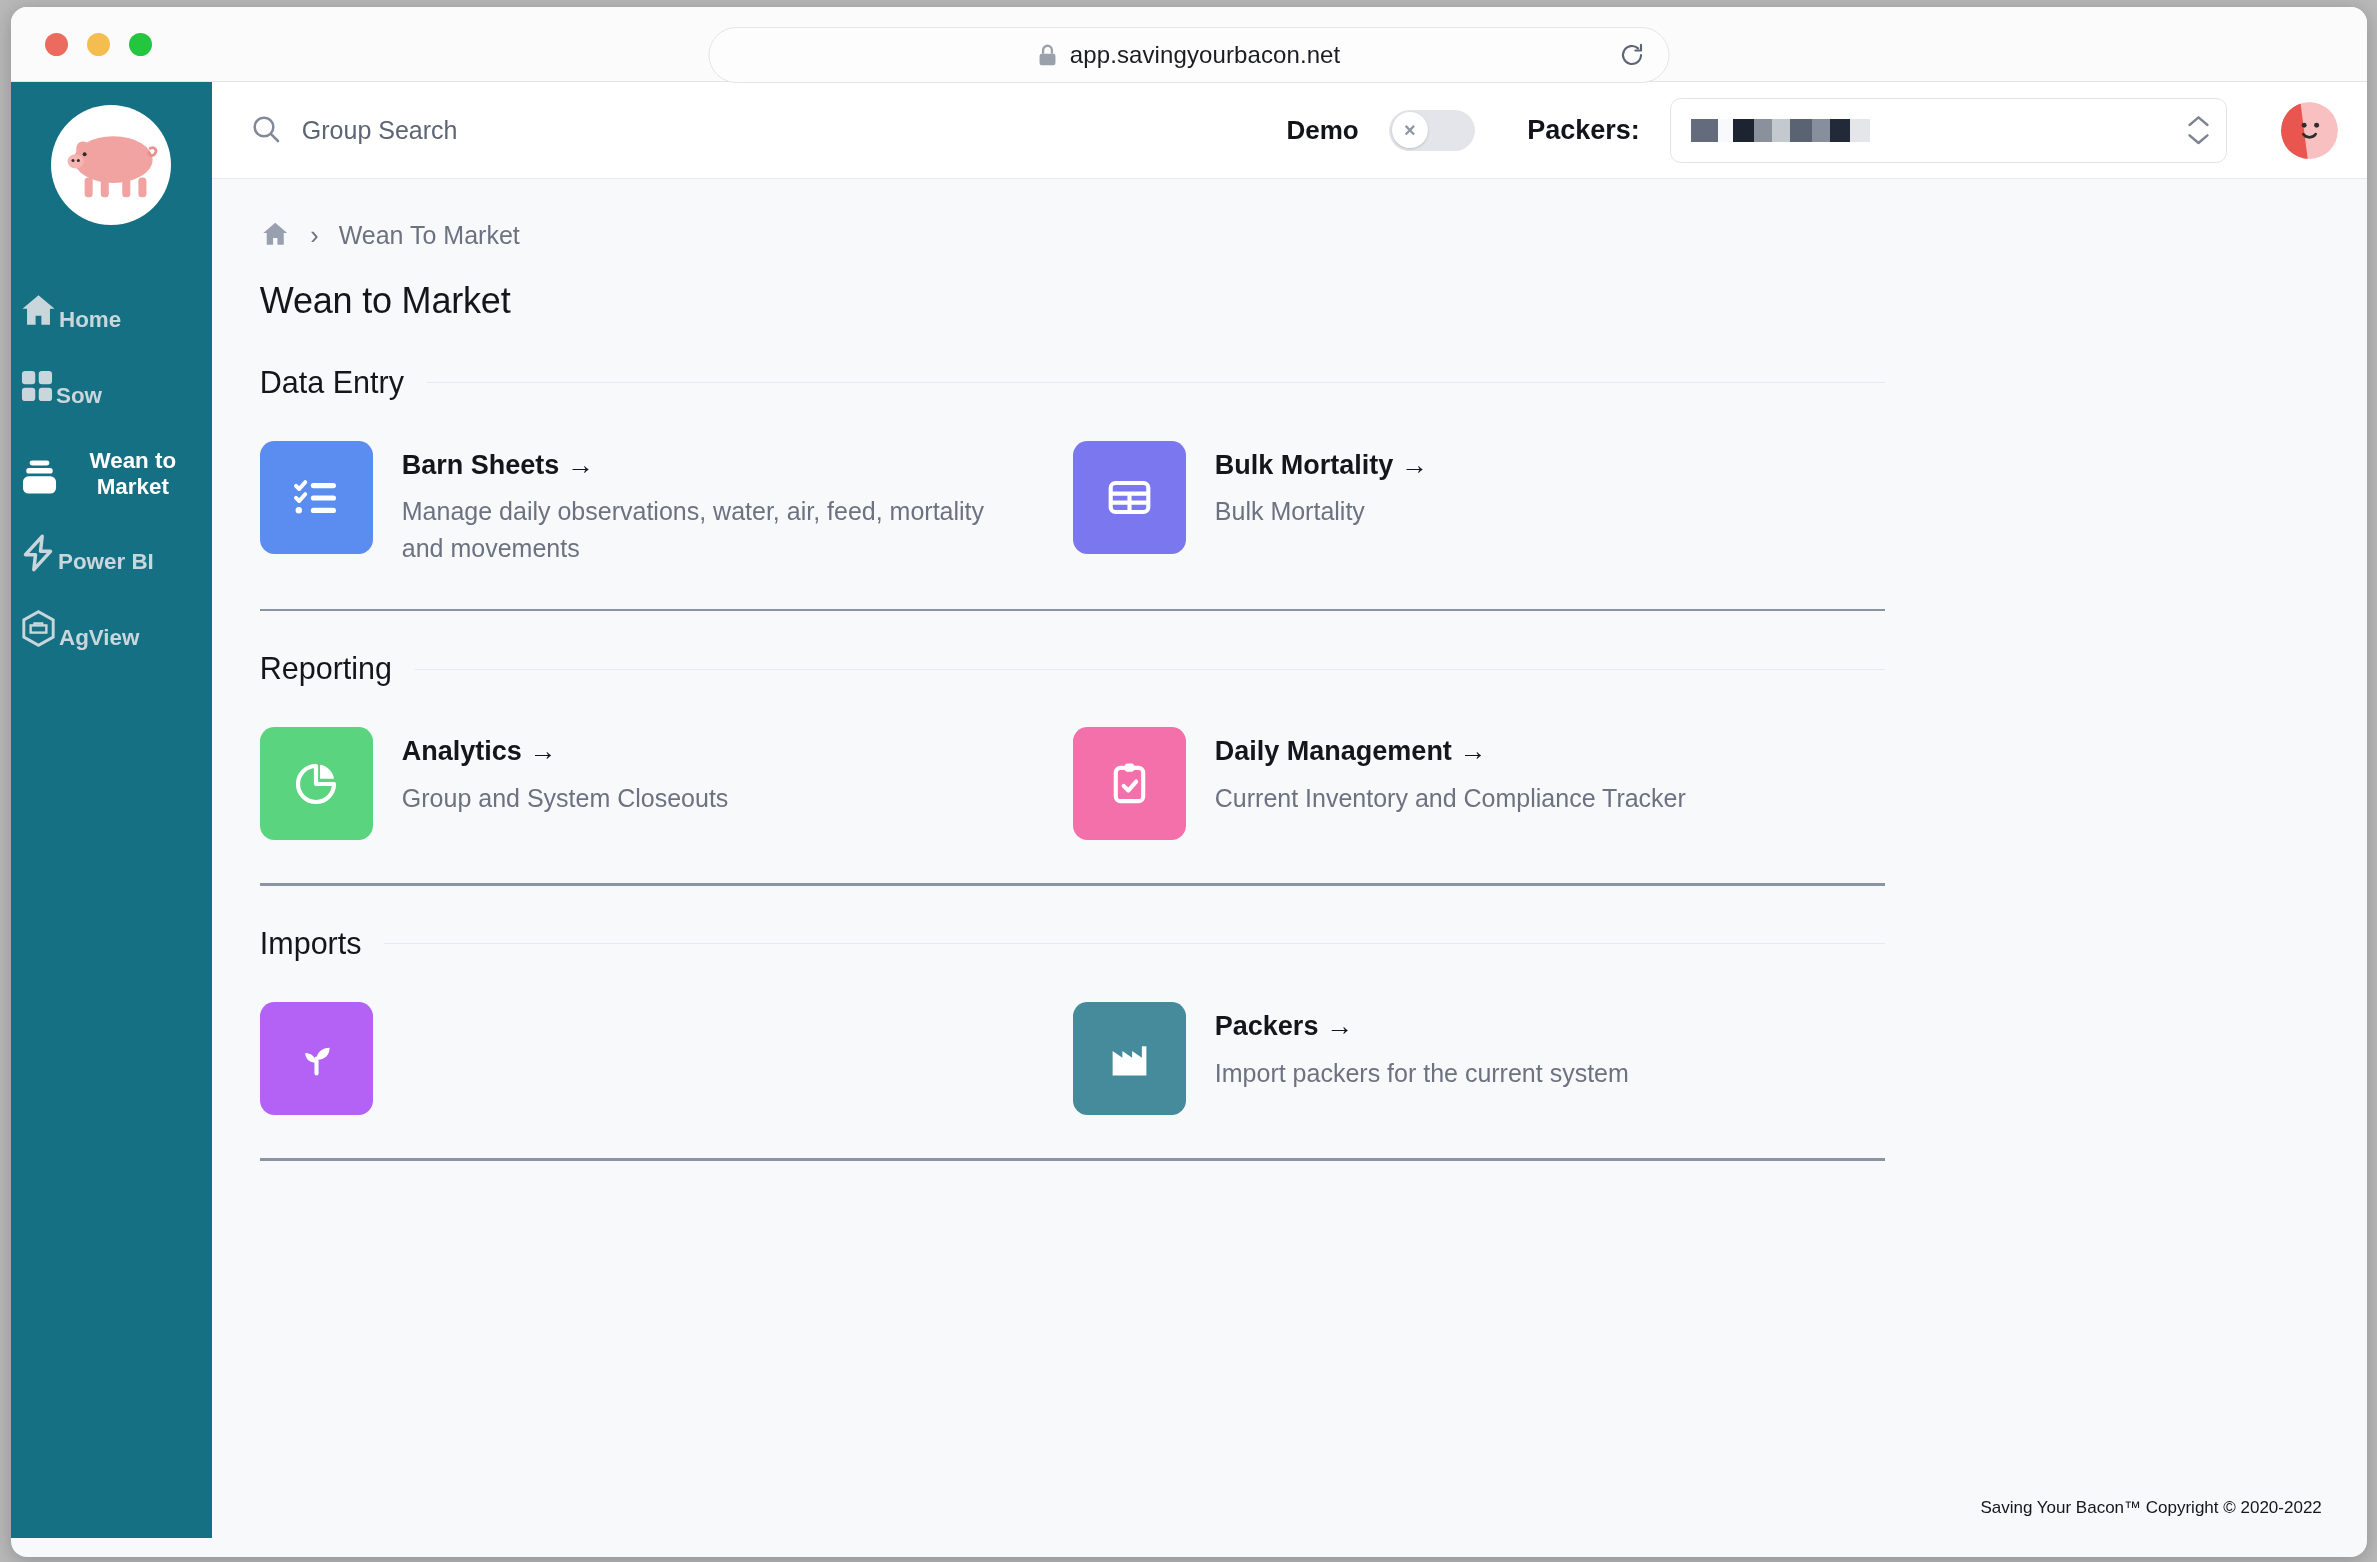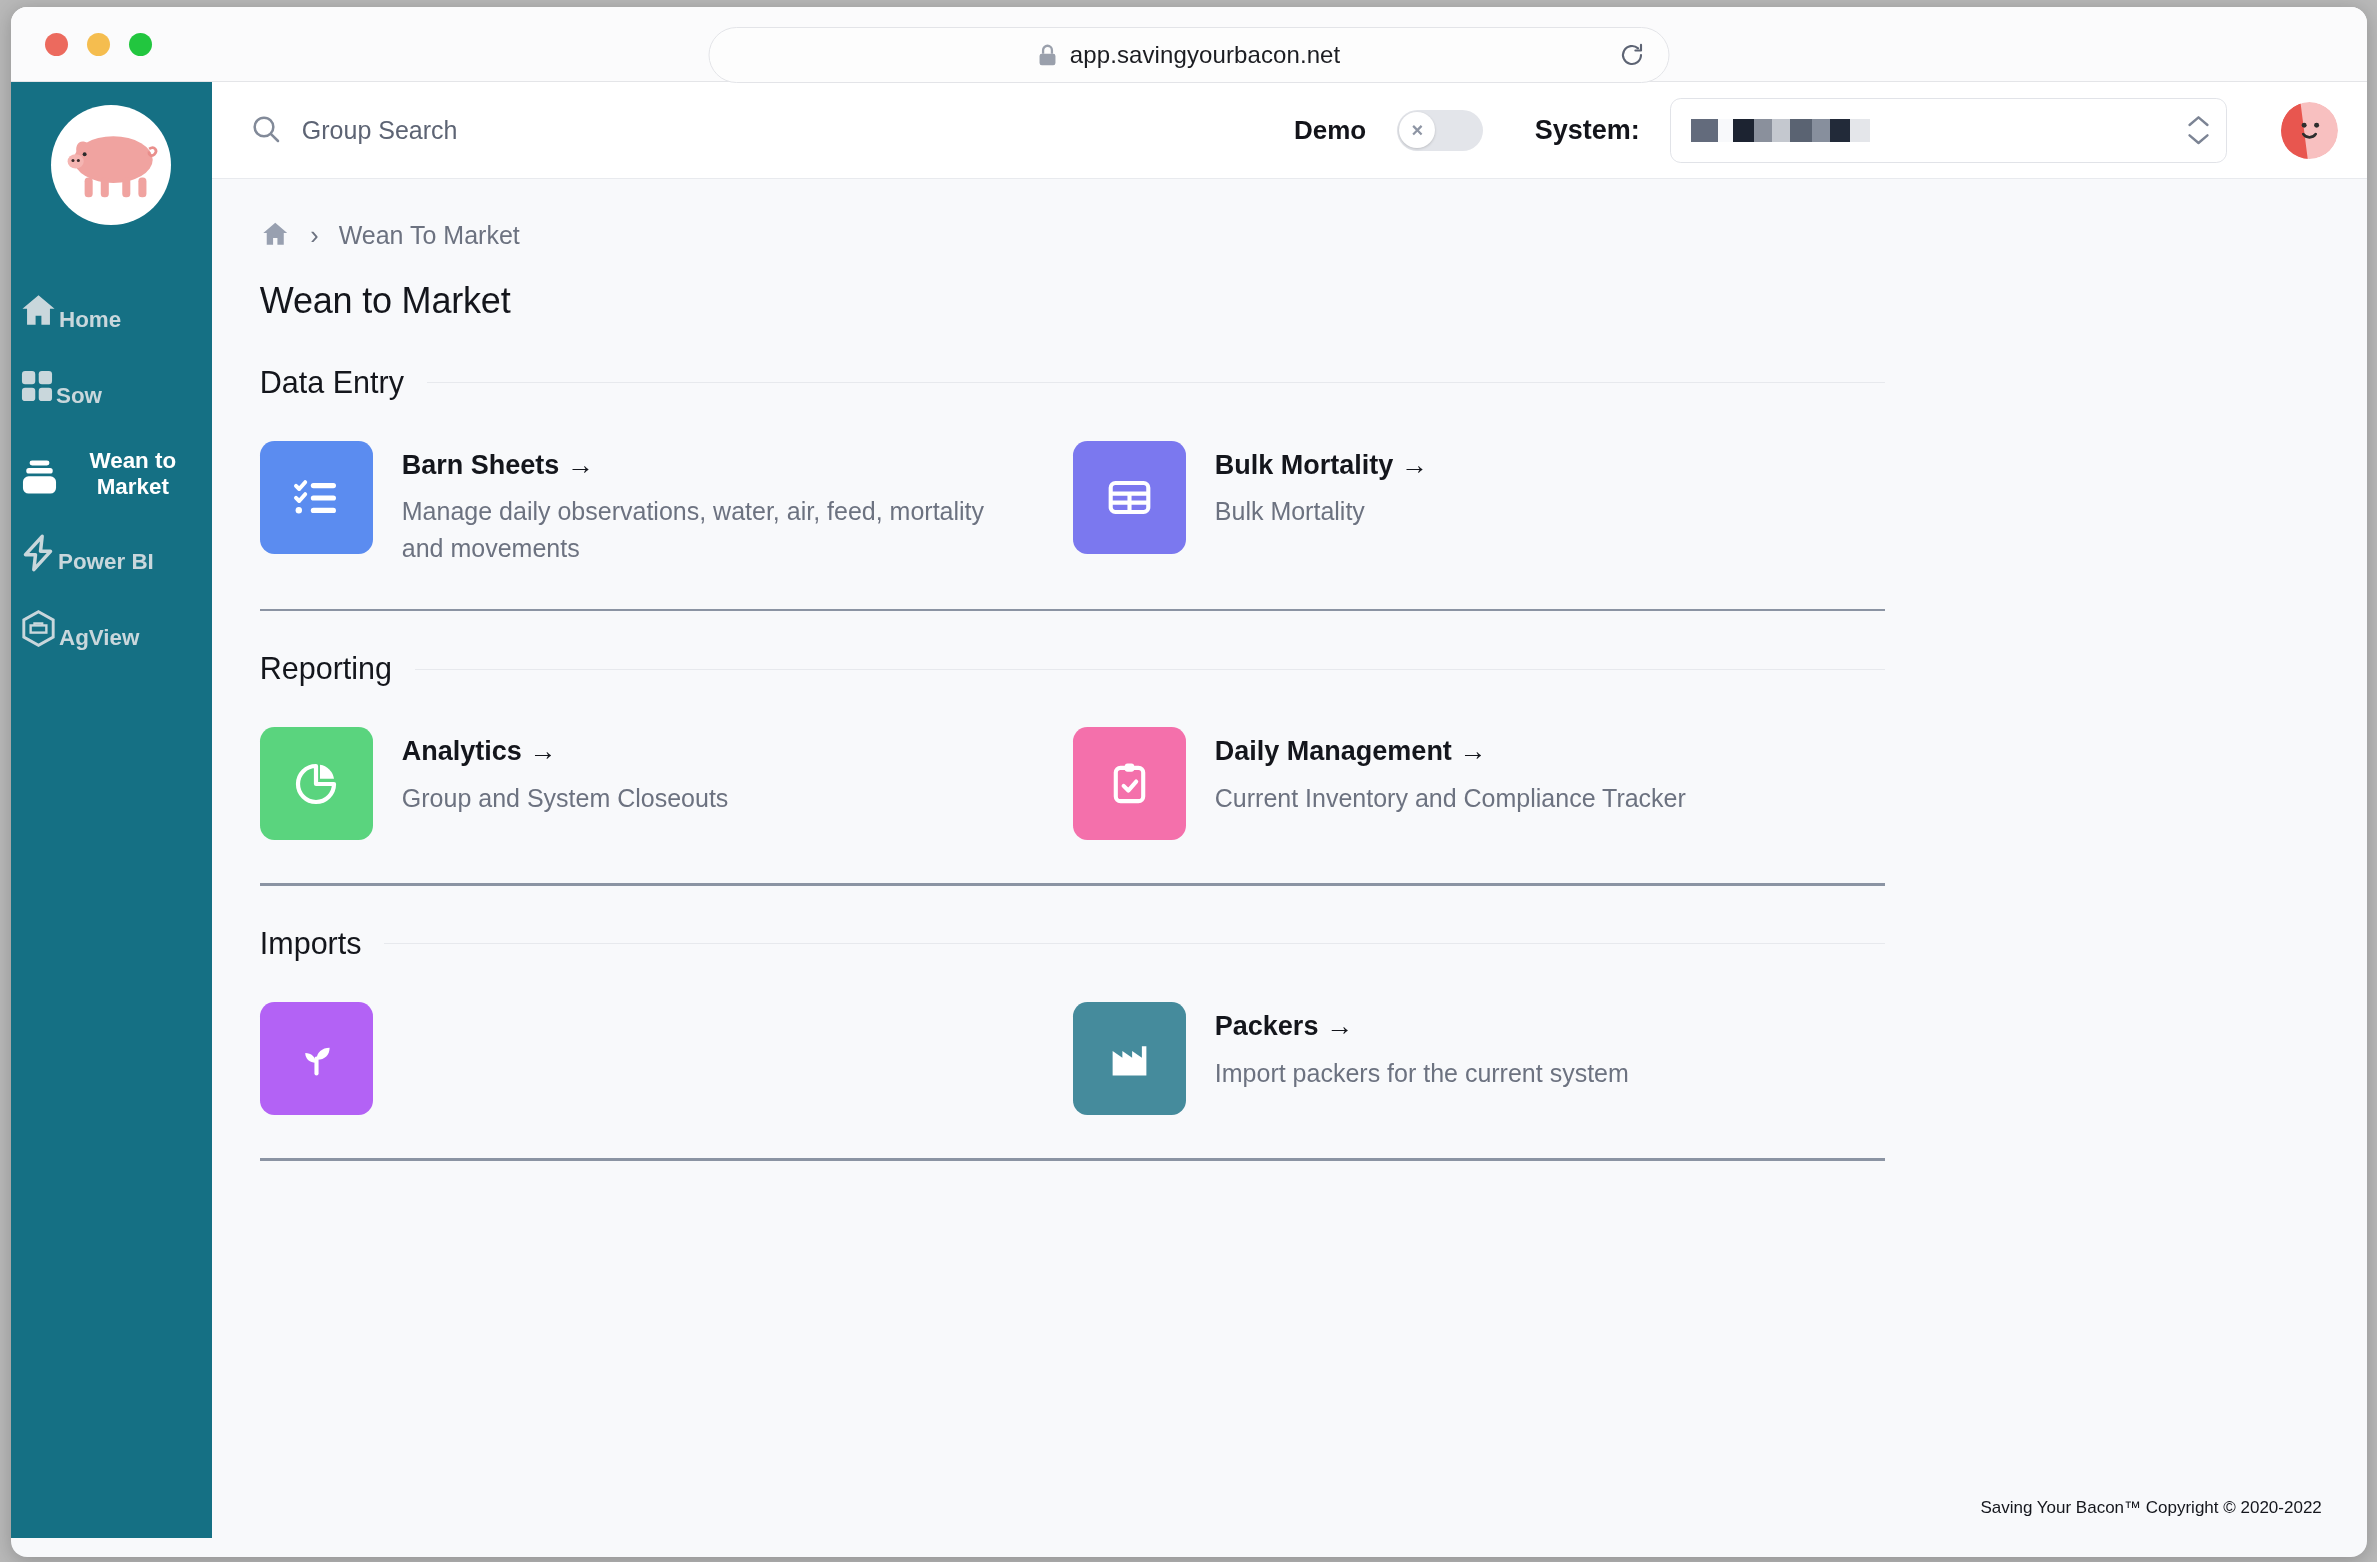--- a/index.html
+++ b/index.html
@@ -257,21 +257,21 @@
               </svg>
           </span>
           <span class="search-placeholder">Group Search</span>
         </div>
 
         <div class="topright">
           <span class="demo-label">Demo</span>
           <div class="toggle">
             <div class="toggle-knob">×</div>
           </div>
-          <span class="system-label">System:</span>
+          <span class="system-label">Packers:</span>
           <div class="system-select">
             <span class="redact">
               <span class="rb" style="width:27px;background:#636b7c;"></span>
               <span class="rb" style="width:14.4px;background:#f8f9fb;"></span>
               <span class="rb" style="width:21.5px;background:#1c2331;"></span>
               <span class="rb" style="width:18px;background:#8a909c;"></span>
               <span class="rb" style="width:18px;background:#c4c8cf;"></span>
               <span class="rb" style="width:21.5px;background:#5a6372;"></span>
               <span class="rb" style="width:18px;background:#878f9d;"></span>
               <span class="rb" style="width:20px;background:#222a39;"></span>

